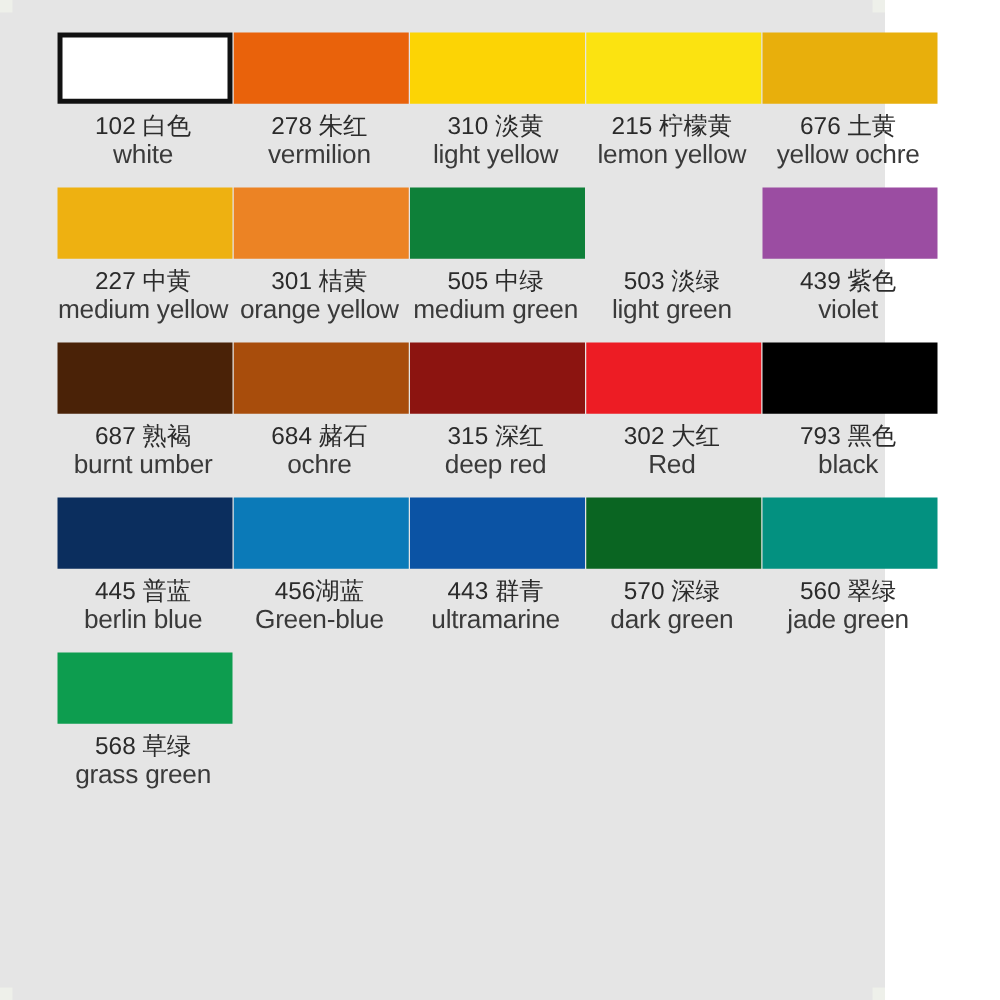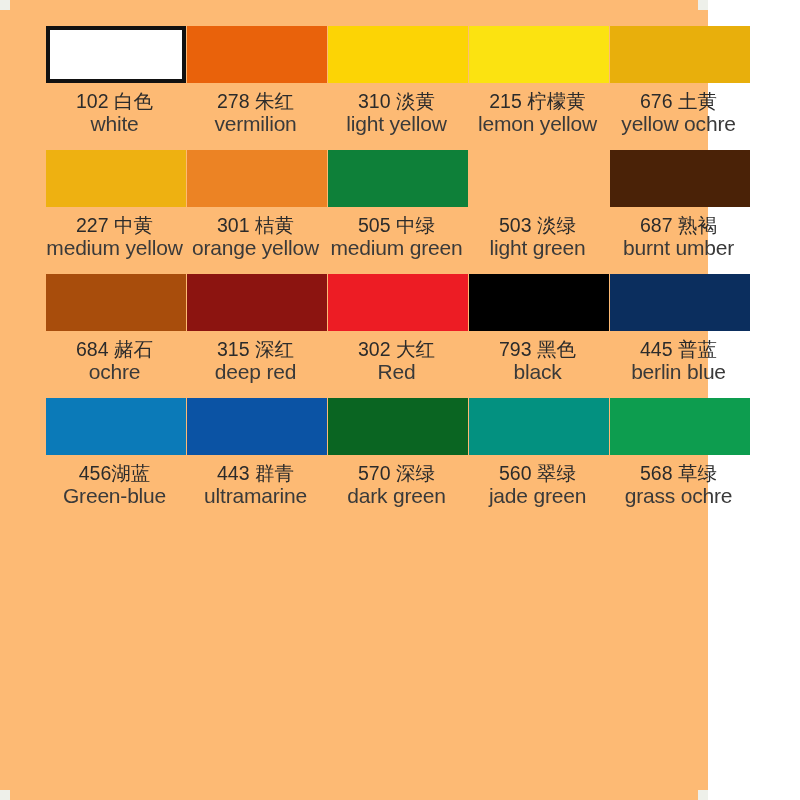--- a/index.html
+++ b/index.html
@@ -11,21 +11,21 @@
     height: 800px;
     background: #ffffff;
     font-family: "Liberation Sans", "DejaVu Sans", sans-serif;
     overflow: hidden;
   }
 
   #palette-sheet {
     position: relative;
     width: 708px;
     height: 800px;
-    background: #fdba74;
+    background: #e5e5e5;
     box-sizing: border-box;
     padding: 26px 46px 0 46px;
   }
 
   .swatch-grid {
     display: grid;
     grid-template-columns: repeat(5, 140px);
     column-gap: 1px;
     row-gap: 0px;
     width: 706px;
@@ -155,20 +155,27 @@
         </div>
       </div>
       <div class="swatch-cell">
         <div class="swatch-chip"></div>
         <div class="swatch-labels">
           <div class="label-cn">503 淡绿</div>
           <div class="label-en">light green</div>
         </div>
       </div>
       <div class="swatch-cell">
+        <div class="swatch-chip" style="background: rgb(155, 77, 162);"></div>
+        <div class="swatch-labels">
+          <div class="label-cn">439 紫色</div>
+          <div class="label-en">violet</div>
+        </div>
+      </div>
+      <div class="swatch-cell">
         <div class="swatch-chip" style="background: rgb(74, 34, 7);"></div>
         <div class="swatch-labels">
           <div class="label-cn">687 熟褐</div>
           <div class="label-en">burnt umber</div>
         </div>
       </div>
       <div class="swatch-cell">
         <div class="swatch-chip" style="background: rgb(168, 77, 12);"></div>
         <div class="swatch-labels">
           <div class="label-cn">684 赭石</div>
@@ -228,17 +235,17 @@
         <div class="swatch-chip" style="background: rgb(3, 145, 128);"></div>
         <div class="swatch-labels">
           <div class="label-cn">560 翠绿</div>
           <div class="label-en">jade green</div>
         </div>
       </div>
       <div class="swatch-cell">
         <div class="swatch-chip" style="background: rgb(13, 157, 79);"></div>
         <div class="swatch-labels">
           <div class="label-cn">568 草绿</div>
-          <div class="label-en">grass ochre</div>
+          <div class="label-en">grass green</div>
         </div>
       </div>
     </div>
 </div>
 
 </body></html>

